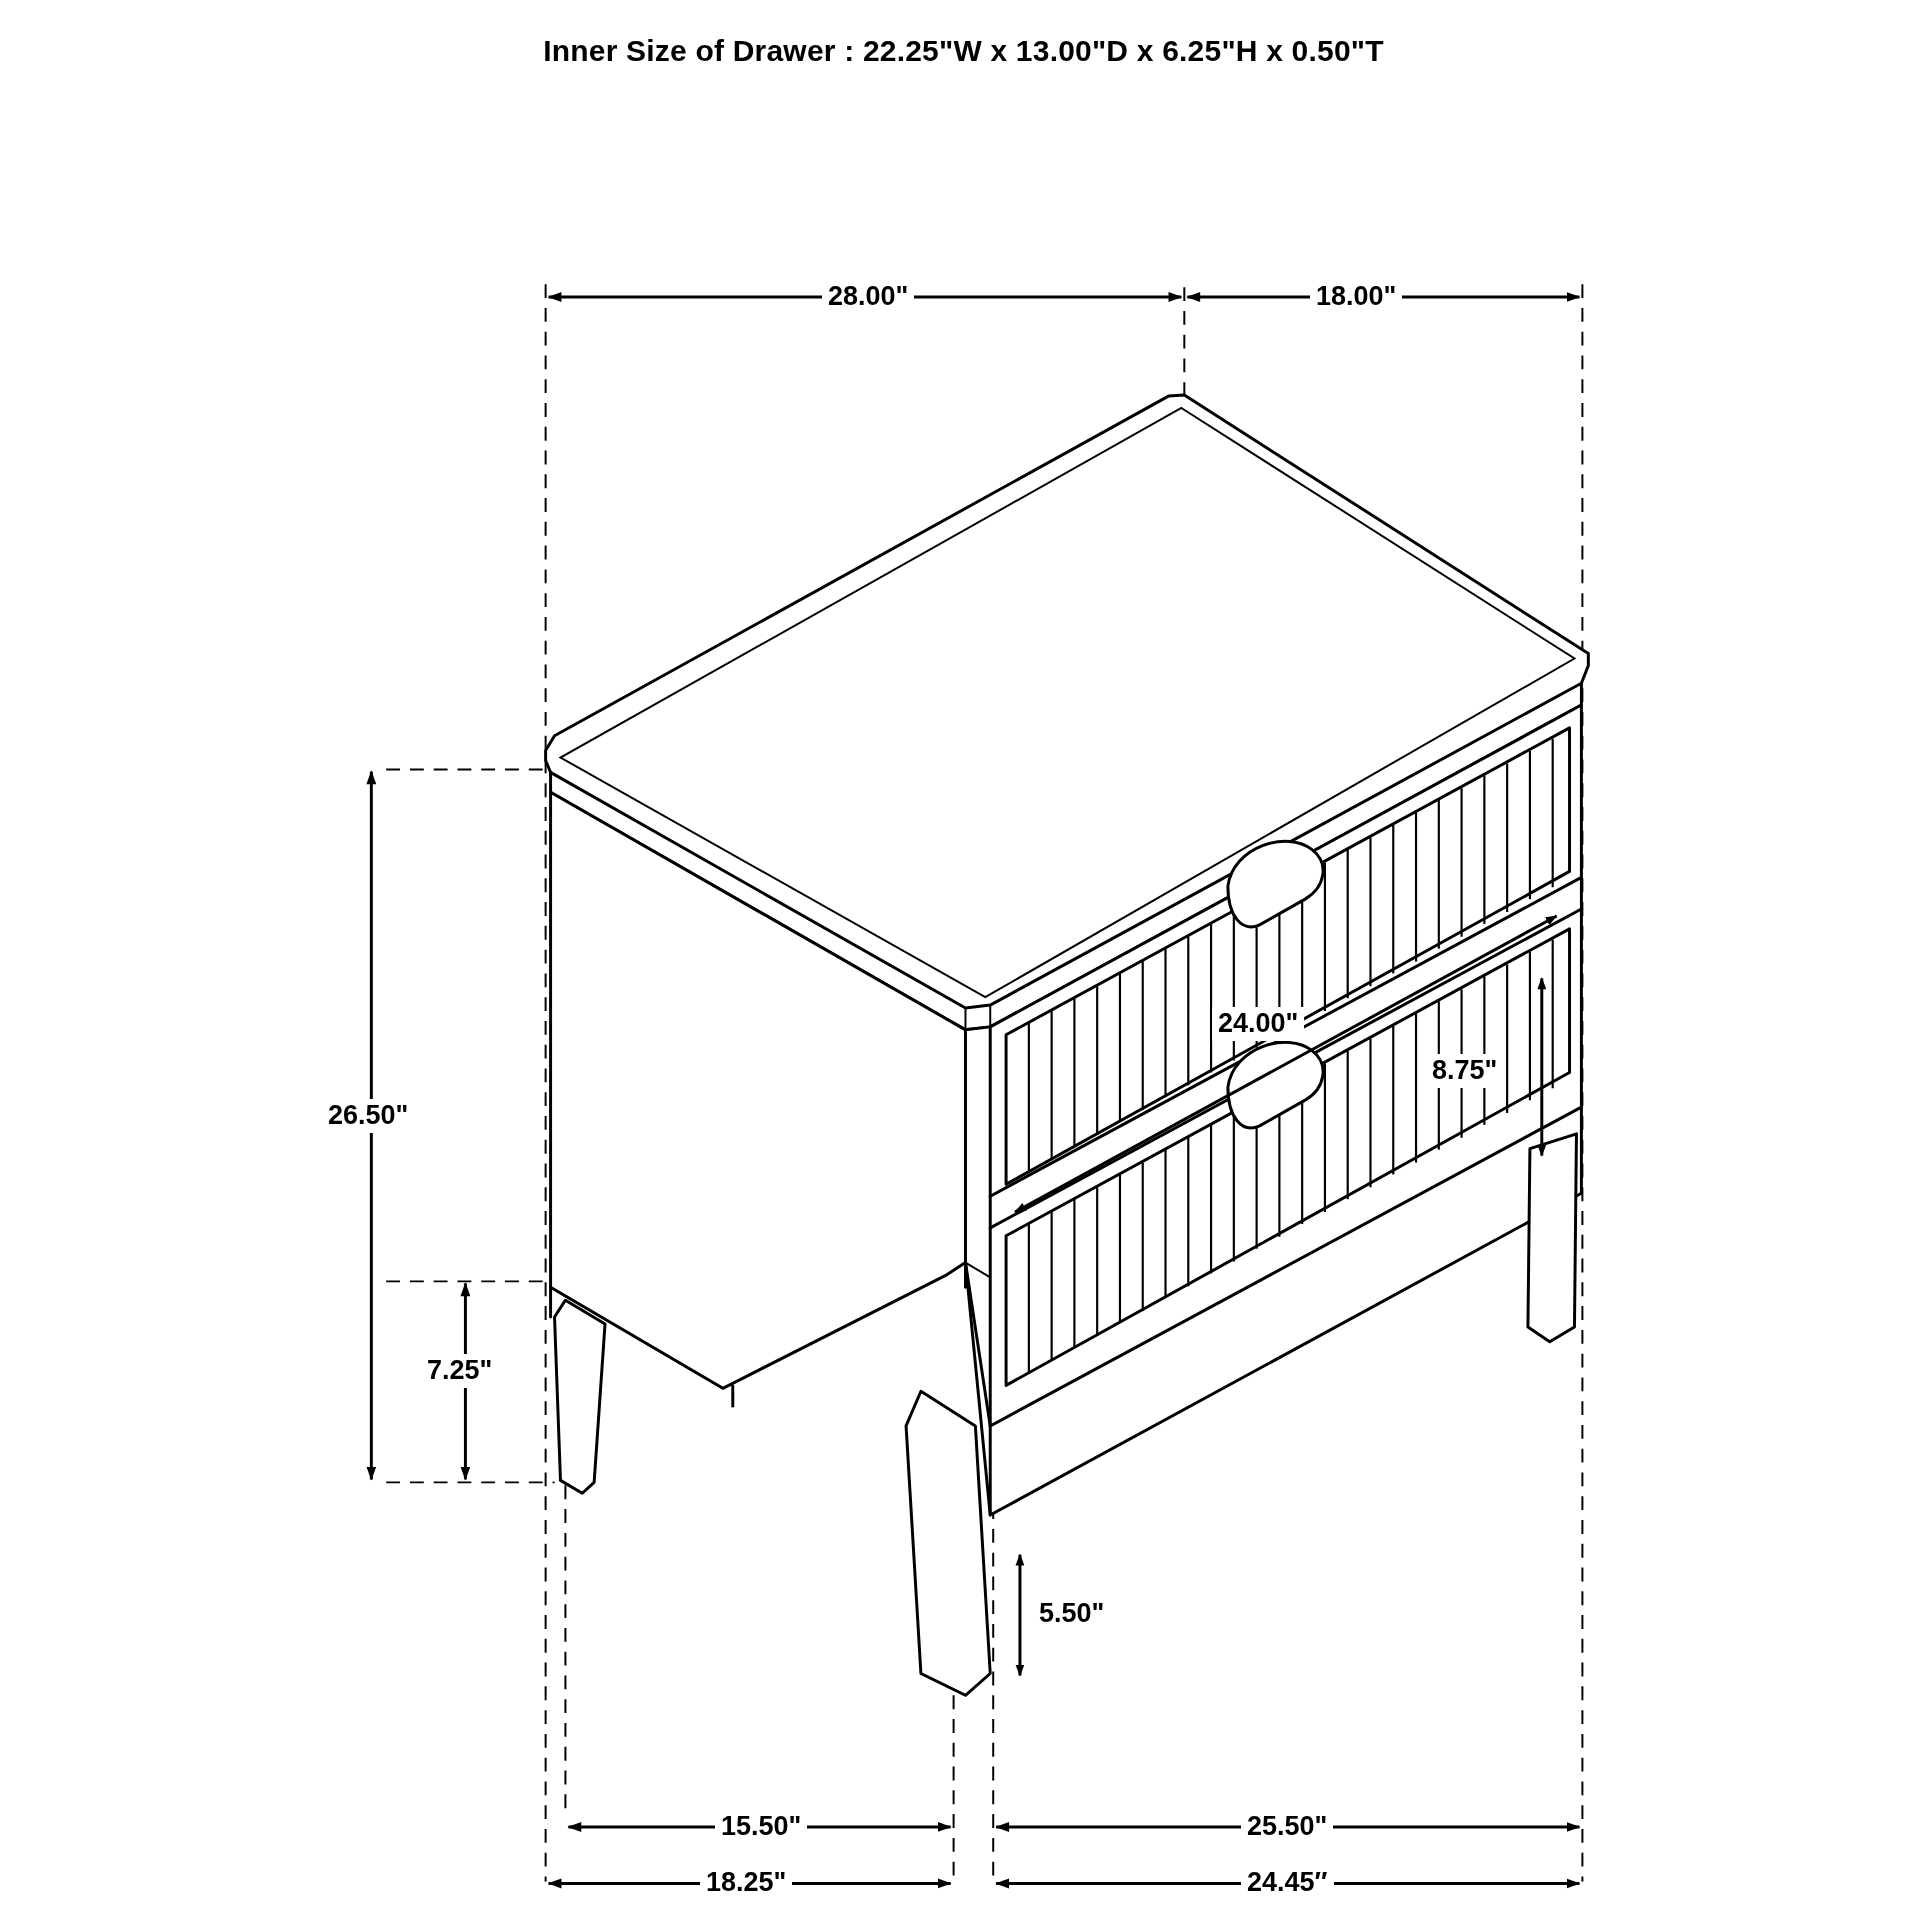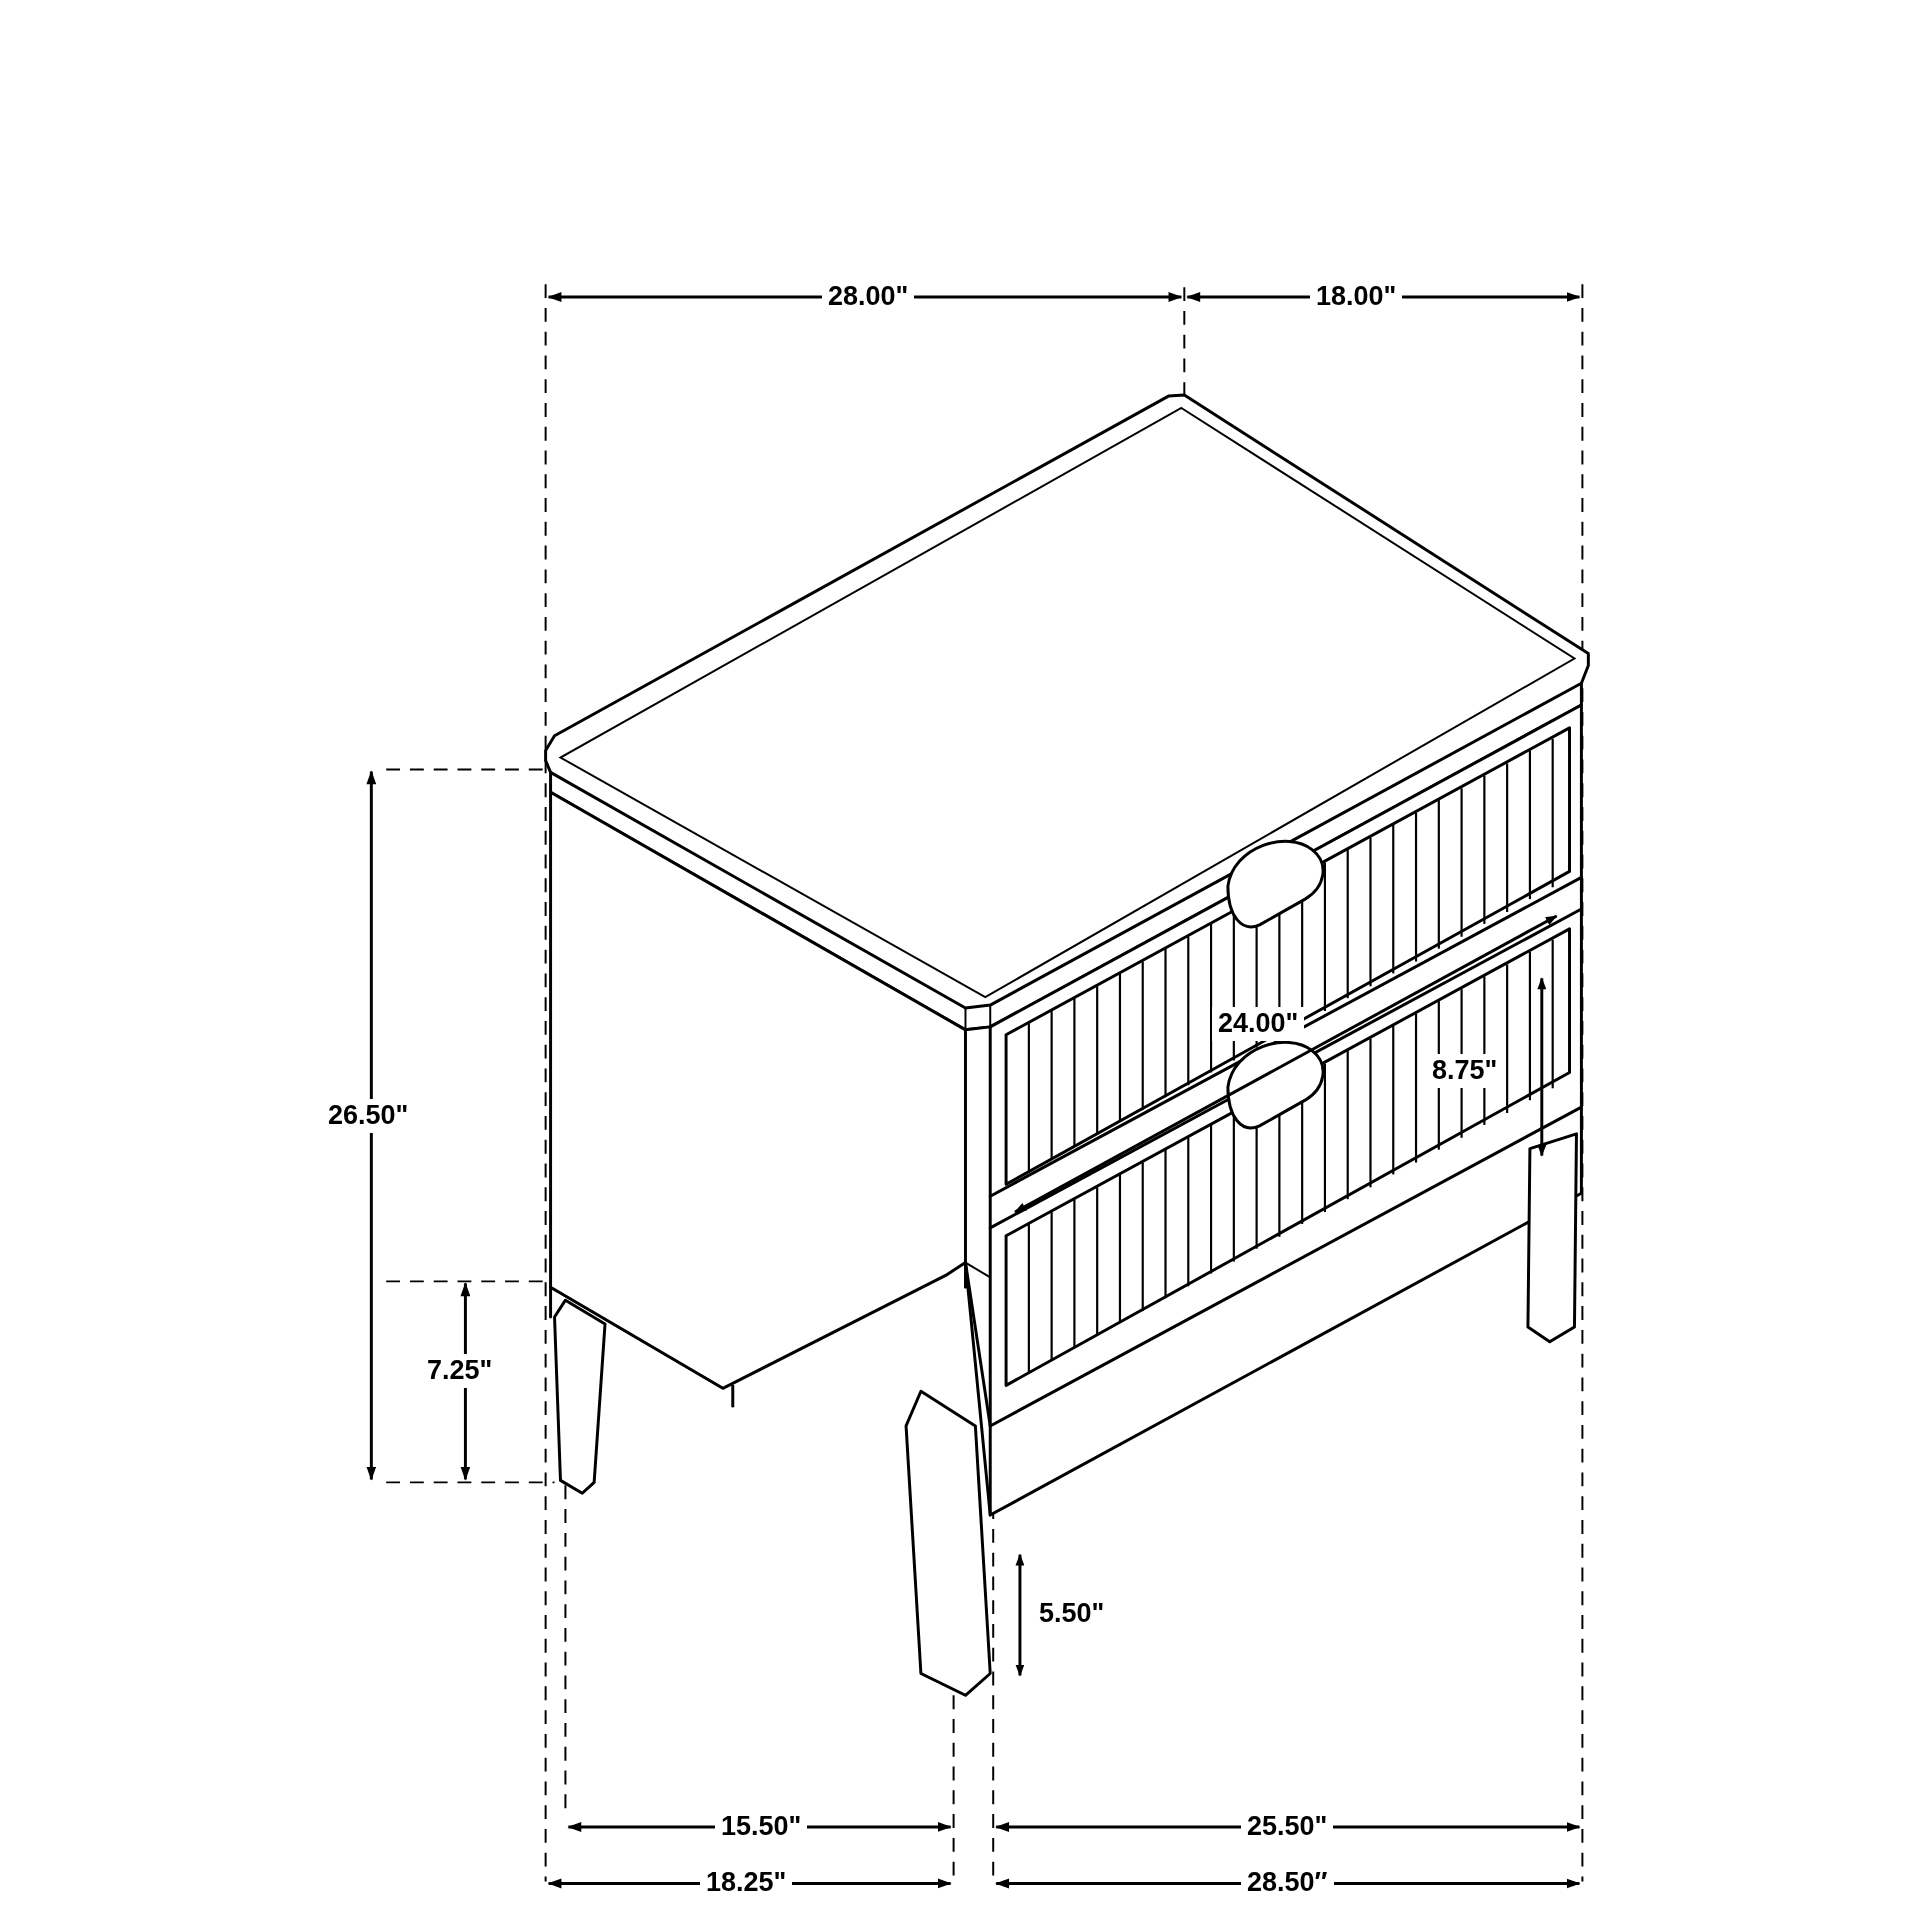--- a/index.html
+++ b/index.html
@@ -77,20 +77,21 @@
   }
   .white {
     fill: #ffffff;
   }
 </style>
 </head>
 <body>
 
 <div id="stage">
 
+  <div class="title">Inner Size of Drawer : 22.25"W x 13.00"D x 6.25"H x 0.50"T</div>
 
   <svg class="diagram" viewBox="0 0 1946 1946" xmlns="http://www.w3.org/2000/svg">
 
     <defs>
       <marker id="arrHead" markerWidth="16" markerHeight="16" refX="13" refY="5" orient="auto" markerUnits="userSpaceOnUse">
         <path d="M0,0 L14,5 L0,10 z" fill="#000000"></path>
       </marker>
       <marker id="arrTail" markerWidth="16" markerHeight="16" refX="1" refY="5" orient="auto" markerUnits="userSpaceOnUse">
         <path d="M14,0 L0,5 L14,10 z" fill="#000000"></path>
       </marker>
@@ -274,16 +275,16 @@
 
   <div class="dimlabel" style="left:1212px; top:1007px;">24.00"</div>
   <div class="dimlabel" style="left:1426px; top:1054px;">8.75"</div>
 
   <div class="dimlabel" style="left:1033px; top:1597px;">5.50"</div>
 
   <div class="dimlabel" style="left:715px; top:1810px;">15.50"</div>
   <div class="dimlabel" style="left:1241px; top:1810px;">25.50"</div>
 
   <div class="dimlabel" style="left:700px; top:1866px;">18.25"</div>
-  <div class="dimlabel" style="left:1241px; top:1866px;">28.50″</div>
+  <div class="dimlabel" style="left:1241px; top:1866px;">24.45″</div>
 
 </div>
 
 
 </body></html>

